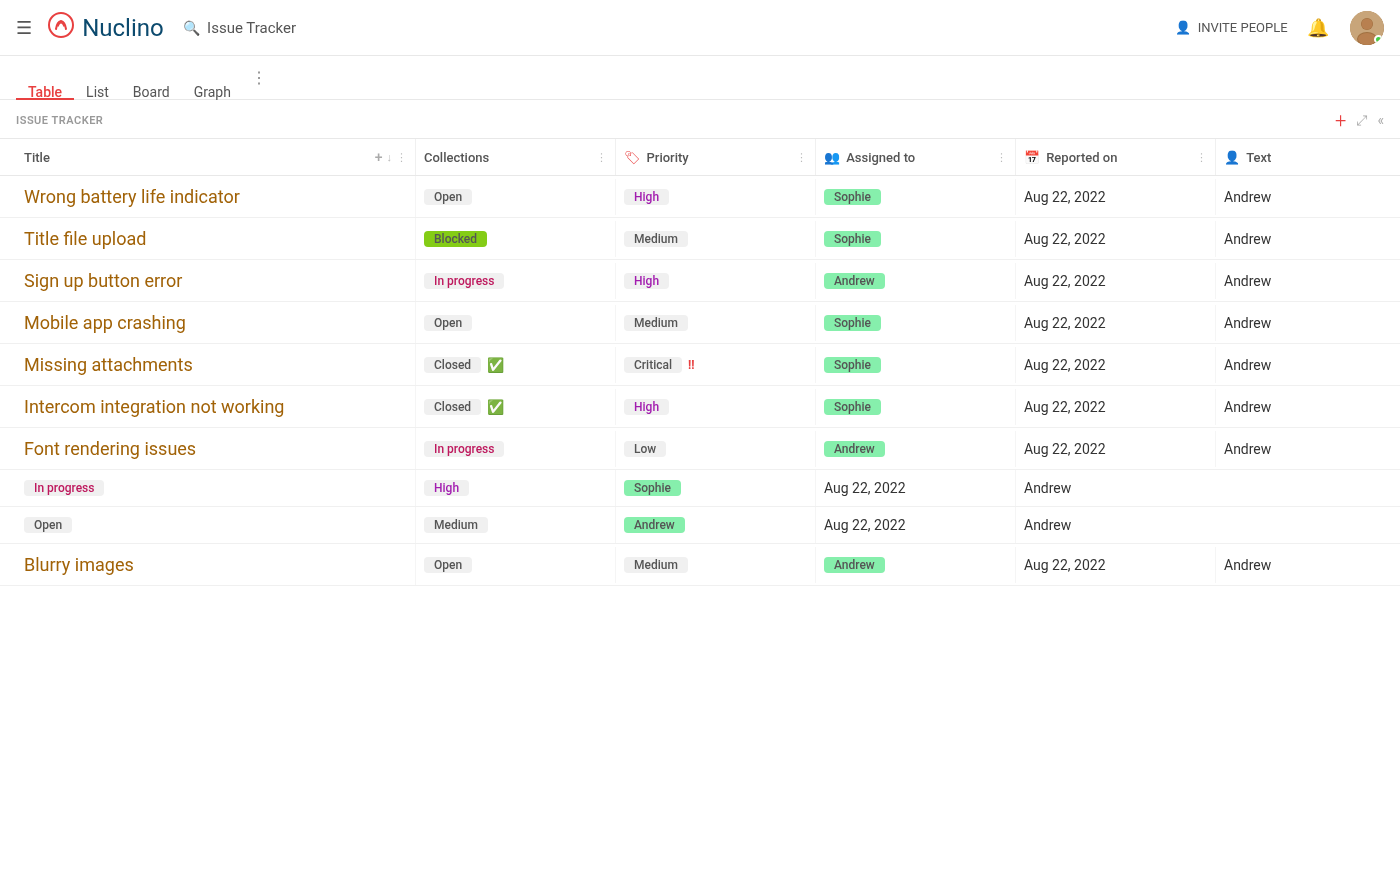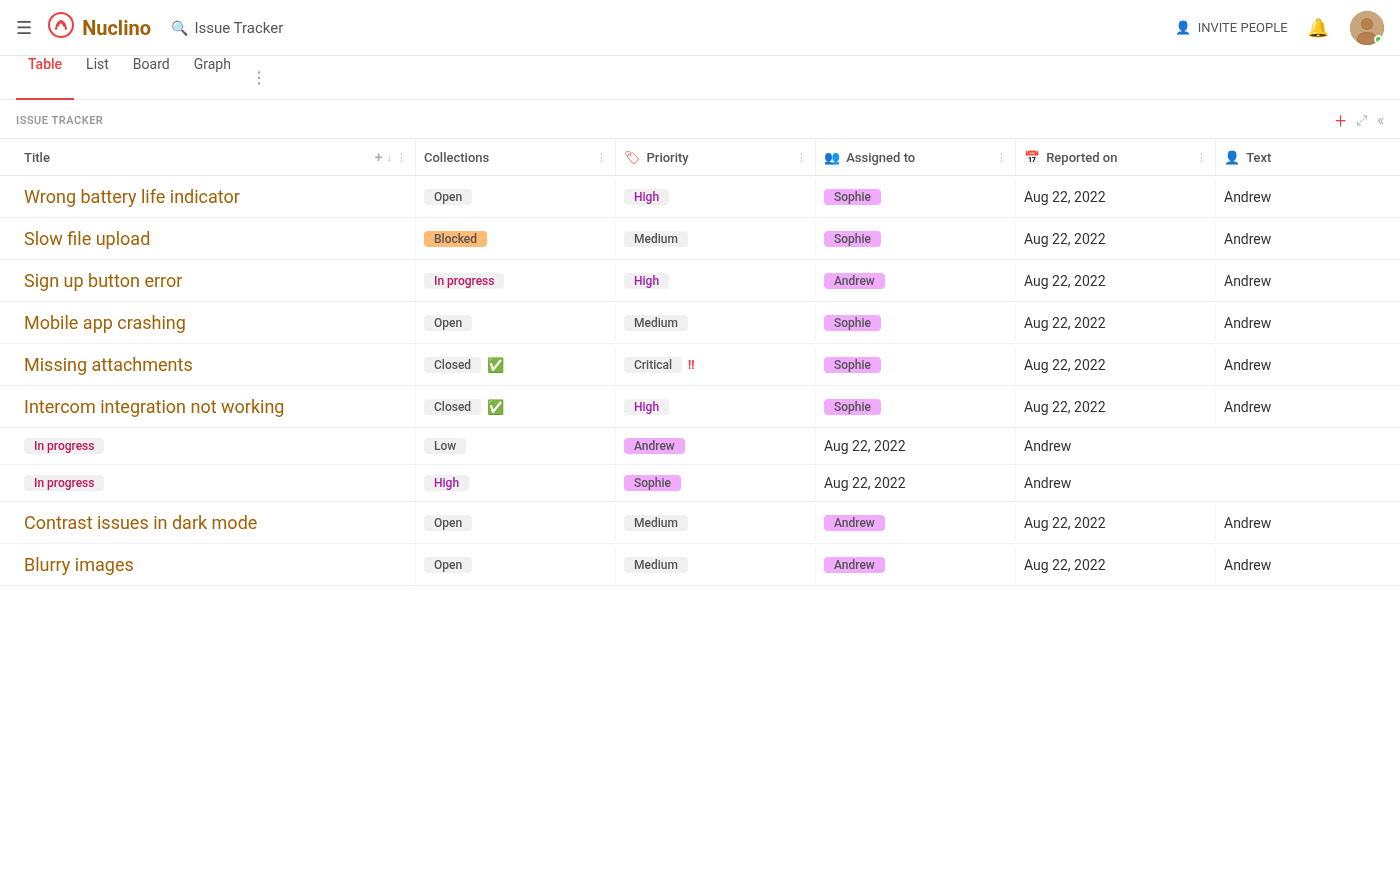--- a/index.html
+++ b/index.html
@@ -6,37 +6,37 @@
     body { font-family: -apple-system, BlinkMacSystemFont, 'Segoe UI', Roboto, sans-serif; background: #fff; color: #333; font-size: 14px; }
 
     
     .top-nav {
       display: flex; align-items: center; height: 56px; padding: 0 16px;
       border-bottom: 1px solid #e8e8e8; background: #fff;
     }
     .hamburger { cursor: pointer; margin-right: 16px; color: #555; font-size: 18px; }
     .logo { display: flex; align-items: center; gap: 8px; margin-right: 20px; }
     .logo-icon { color: #e84040; font-size: 22px; }
-    .logo-text { color: #a16207; font-weight: 700; font-size: 20px; }
+    .logo-text { color: #0c4a6e; font-weight: 400; font-size: 24px; }
     .search-area { display: flex; align-items: center; gap: 6px; color: #888; font-size: 14px; flex: 1; }
     .search-icon { color: #888; }
     .nav-right { display: flex; align-items: center; gap: 20px; margin-left: auto; }
     .invite-btn { display: flex; align-items: center; gap: 6px; color: #555; font-size: 13px; cursor: pointer; }
     .bell-icon { color: #555; font-size: 18px; cursor: pointer; }
     .avatar { width: 34px; height: 34px; border-radius: 50%; background: #c8a87a; overflow: hidden; position: relative; }
     .avatar-img { width: 100%; height: 100%; object-fit: cover; background: linear-gradient(135deg, #c8a87a, #a0785a); }
     .avatar-dot { position: absolute; bottom: 1px; right: 1px; width: 9px; height: 9px; border-radius: 50%; background: #44cc44; border: 2px solid #fff; }
 
     
     .tabs-bar {
       display: flex; align-items: center; padding: 0 16px;
       border-bottom: 1px solid #e8e8e8; background: #fff; height: 44px;
     }
     .tab {
-      padding: 0 12px; height: 44px; display: flex; align-items: flex-start;
+      padding: 0 12px; height: 44px; display: flex; align-items: flex-end;
       cursor: pointer; font-size: 14px; color: #555; position: relative;
     }
     .tab.active { color: #e84040; font-weight: 500; }
     .tab.active::after {
       content: ''; position: absolute; bottom: 0; left: 0; right: 0;
       height: 2px; background: #e84040;
     }
     .more-btn { color: #888; cursor: pointer; padding: 0 8px; font-size: 16px; }
     .table-header-row {
       display: flex; align-items: center; padding: 8px 16px 6px 16px;
@@ -83,28 +83,28 @@
     .cell:last-child { border-right: none; }
     .cell-title { font-size: 18px; color: #a16207; }
 
     
     .badge {
       display: inline-flex; align-items: center; gap: 4px;
       padding: 1px 10px; border-radius: 4px;
       font-size: 12px; font-weight: 500;
     }
     .badge-open { background: #f0f0f0; color: #555; }
-    .badge-blocked { background: #fdba74; color: #555; }
+    .badge-blocked { background: #84cc16; color: #555; }
     .badge-in-progress { background: #f0f0f0; color: #be185d; }
     .badge-closed { background: #f0f0f0; color: #555; }
     .badge-high { background: #f0f0f0; color: #a21caf; }
     .badge-medium { background: #f0f0f0; color: #555; }
     .badge-low { background: #f0f0f0; color: #555; }
     .badge-critical { background: #f0f0f0; color: #555; }
-    .badge-assignee { background: #f0abfc; color: #555; }
+    .badge-assignee { background: #86efac; color: #555; }
     .checkmark { color: #44aa44; font-size: 14px; }
     .critical-icon { color: #e84040; font-size: 12px; }
 
     .add-title-btn { color: #aaa; font-size: 14px; cursor: pointer; margin-left: 4px; }
   </style>
 </head>
 <body>
 
 <nav class="top-nav">
   <span class="hamburger">☰</span>
@@ -225,21 +225,21 @@
       <div class="cell">
         <span class="badge badge-high">High</span>
       </div>
       <div class="cell">
         <span class="badge badge-assignee">Sophie</span>
       </div>
       <div class="cell">Aug 22, 2022</div>
       <div class="cell">Andrew</div>
     </div>
     <div class="table-row">
-      <div class="cell cell-title">Slow file upload</div>
+      <div class="cell cell-title">Title file upload</div>
       <div class="cell">
         <span class="badge badge-blocked">Blocked</span>
       </div>
       <div class="cell">
         <span class="badge badge-medium">Medium</span>
       </div>
       <div class="cell">
         <span class="badge badge-assignee">Sophie</span>
       </div>
       <div class="cell">Aug 22, 2022</div>
@@ -298,20 +298,21 @@
       <div class="cell">
         <span class="badge badge-high">High</span>
       </div>
       <div class="cell">
         <span class="badge badge-assignee">Sophie</span>
       </div>
       <div class="cell">Aug 22, 2022</div>
       <div class="cell">Andrew</div>
     </div>
     <div class="table-row">
+      <div class="cell cell-title">Font rendering issues</div>
       <div class="cell">
         <span class="badge badge-in-progress">In progress</span>
       </div>
       <div class="cell">
         <span class="badge badge-low">Low</span>
       </div>
       <div class="cell">
         <span class="badge badge-assignee">Andrew</span>
       </div>
       <div class="cell">Aug 22, 2022</div>
@@ -324,21 +325,20 @@
       <div class="cell">
         <span class="badge badge-high">High</span>
       </div>
       <div class="cell">
         <span class="badge badge-assignee">Sophie</span>
       </div>
       <div class="cell">Aug 22, 2022</div>
       <div class="cell">Andrew</div>
     </div>
     <div class="table-row">
-      <div class="cell cell-title">Contrast issues in dark mode</div>
       <div class="cell">
         <span class="badge badge-open">Open</span>
       </div>
       <div class="cell">
         <span class="badge badge-medium">Medium</span>
       </div>
       <div class="cell">
         <span class="badge badge-assignee">Andrew</span>
       </div>
       <div class="cell">Aug 22, 2022</div>

